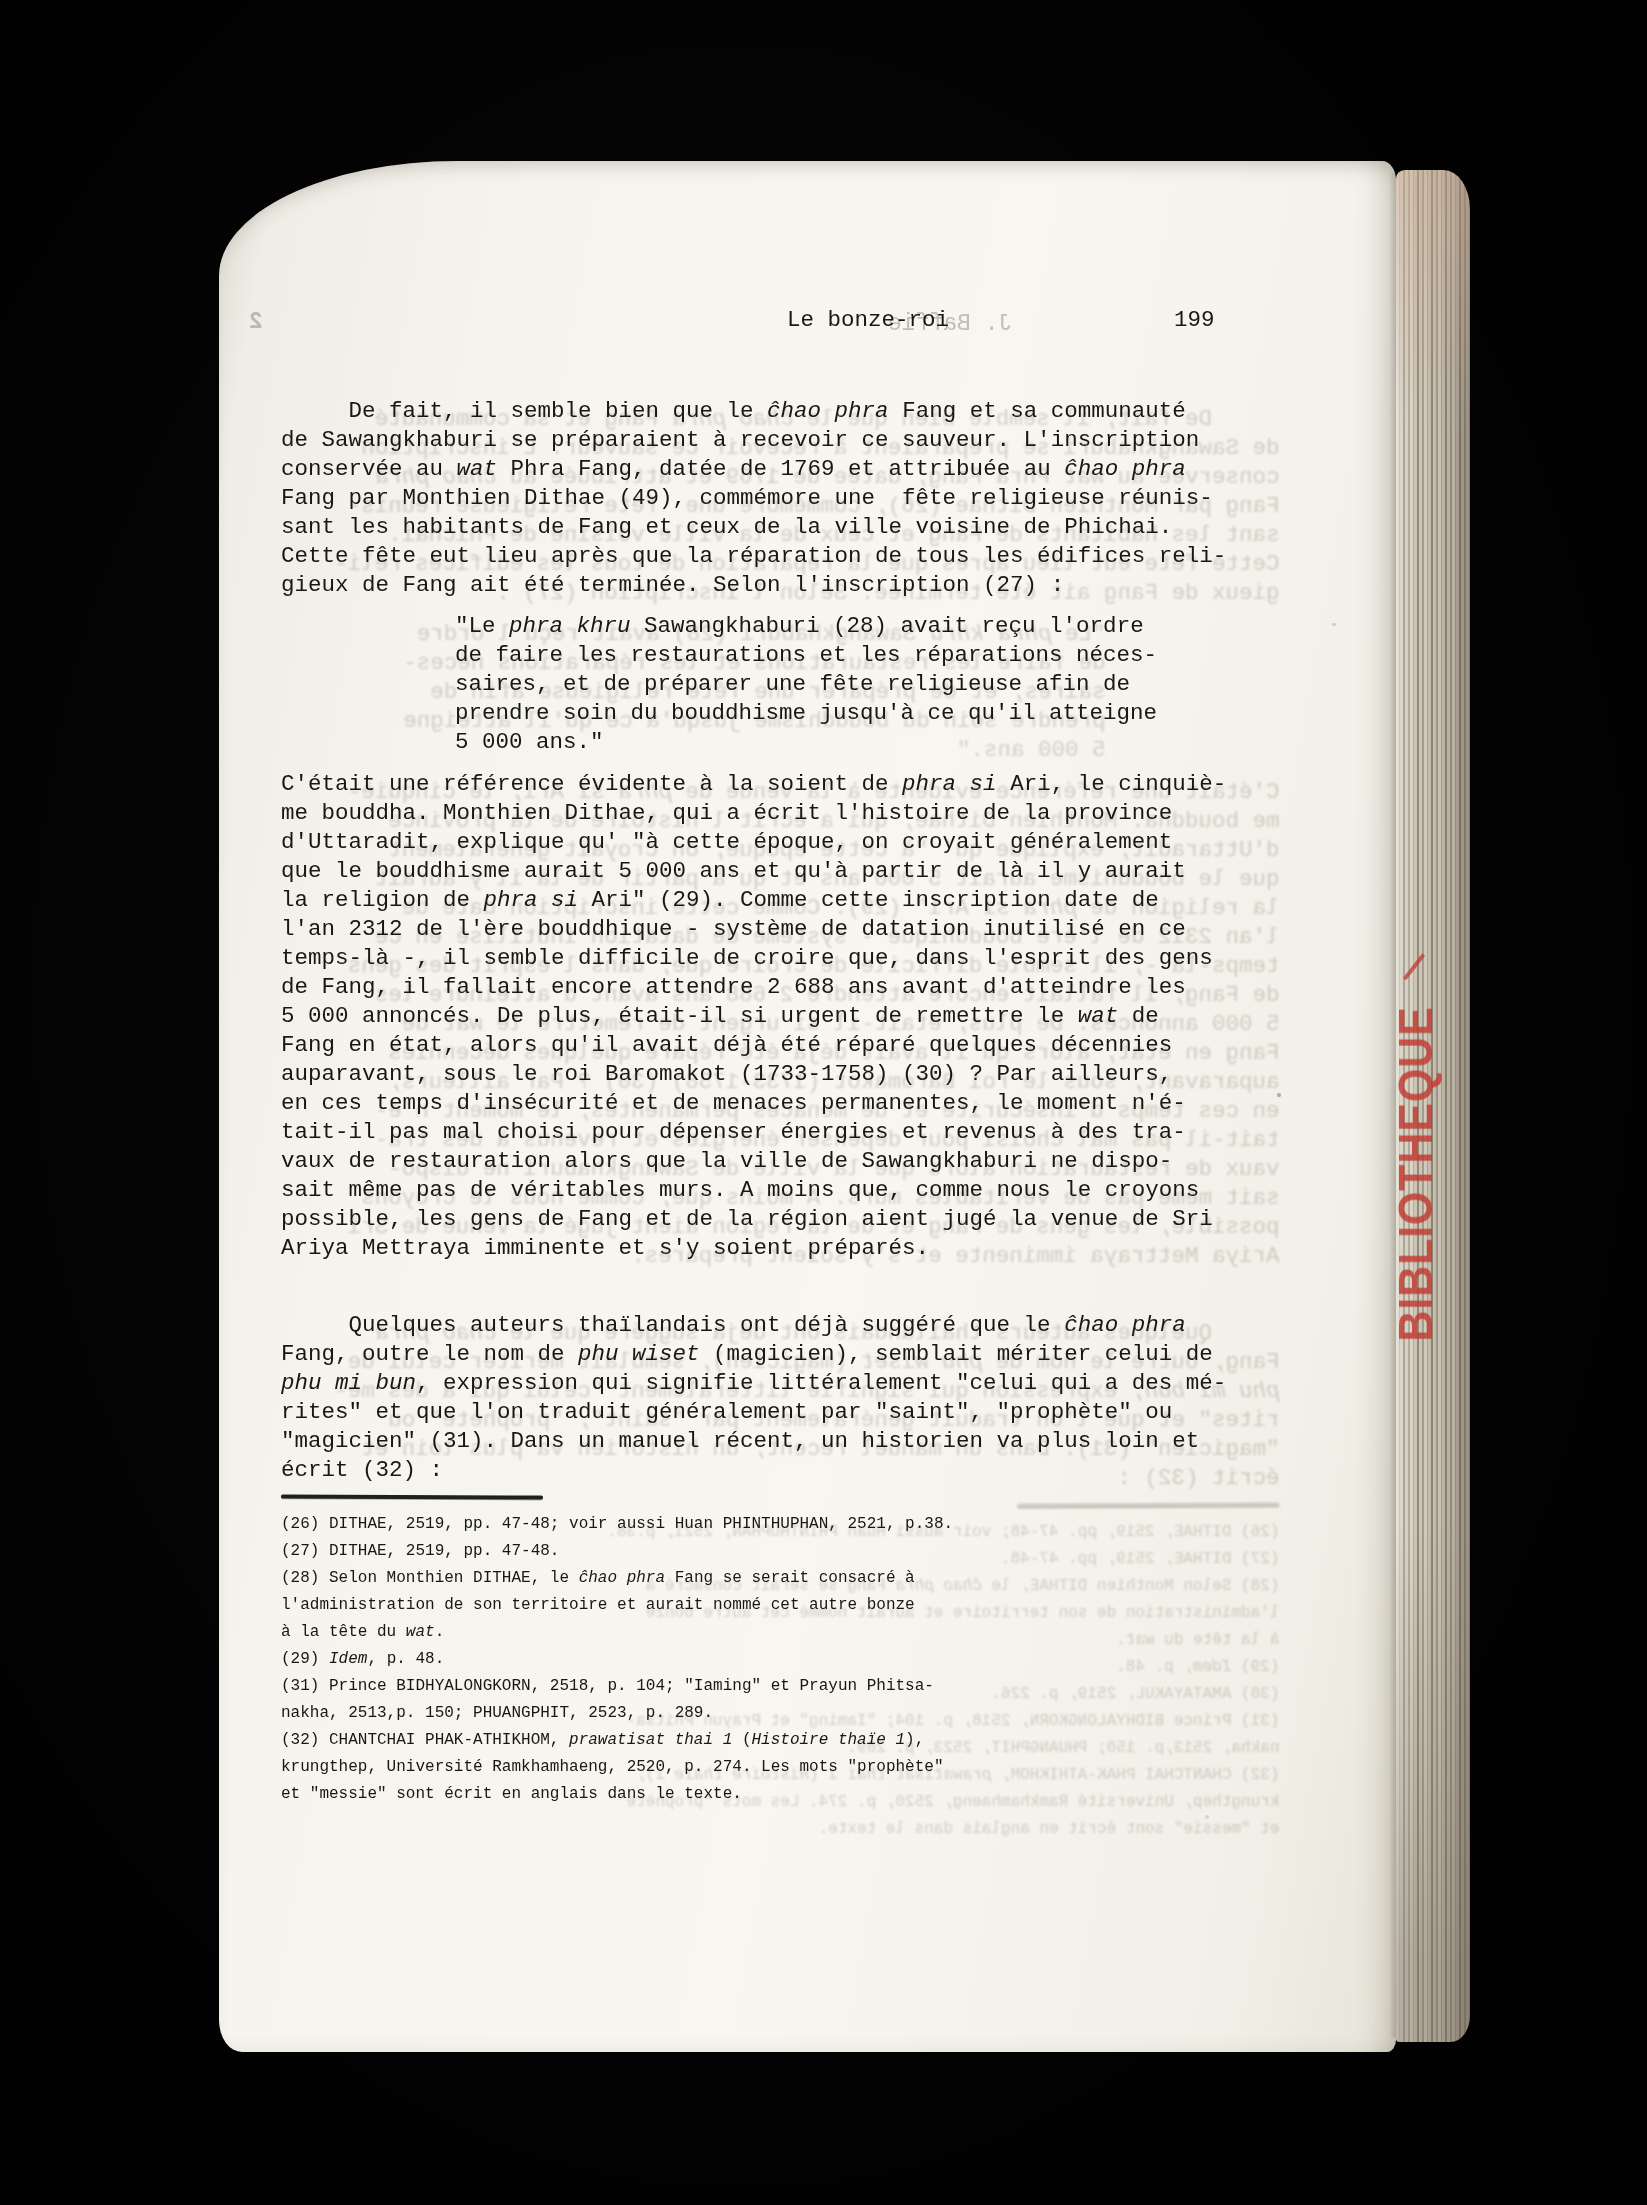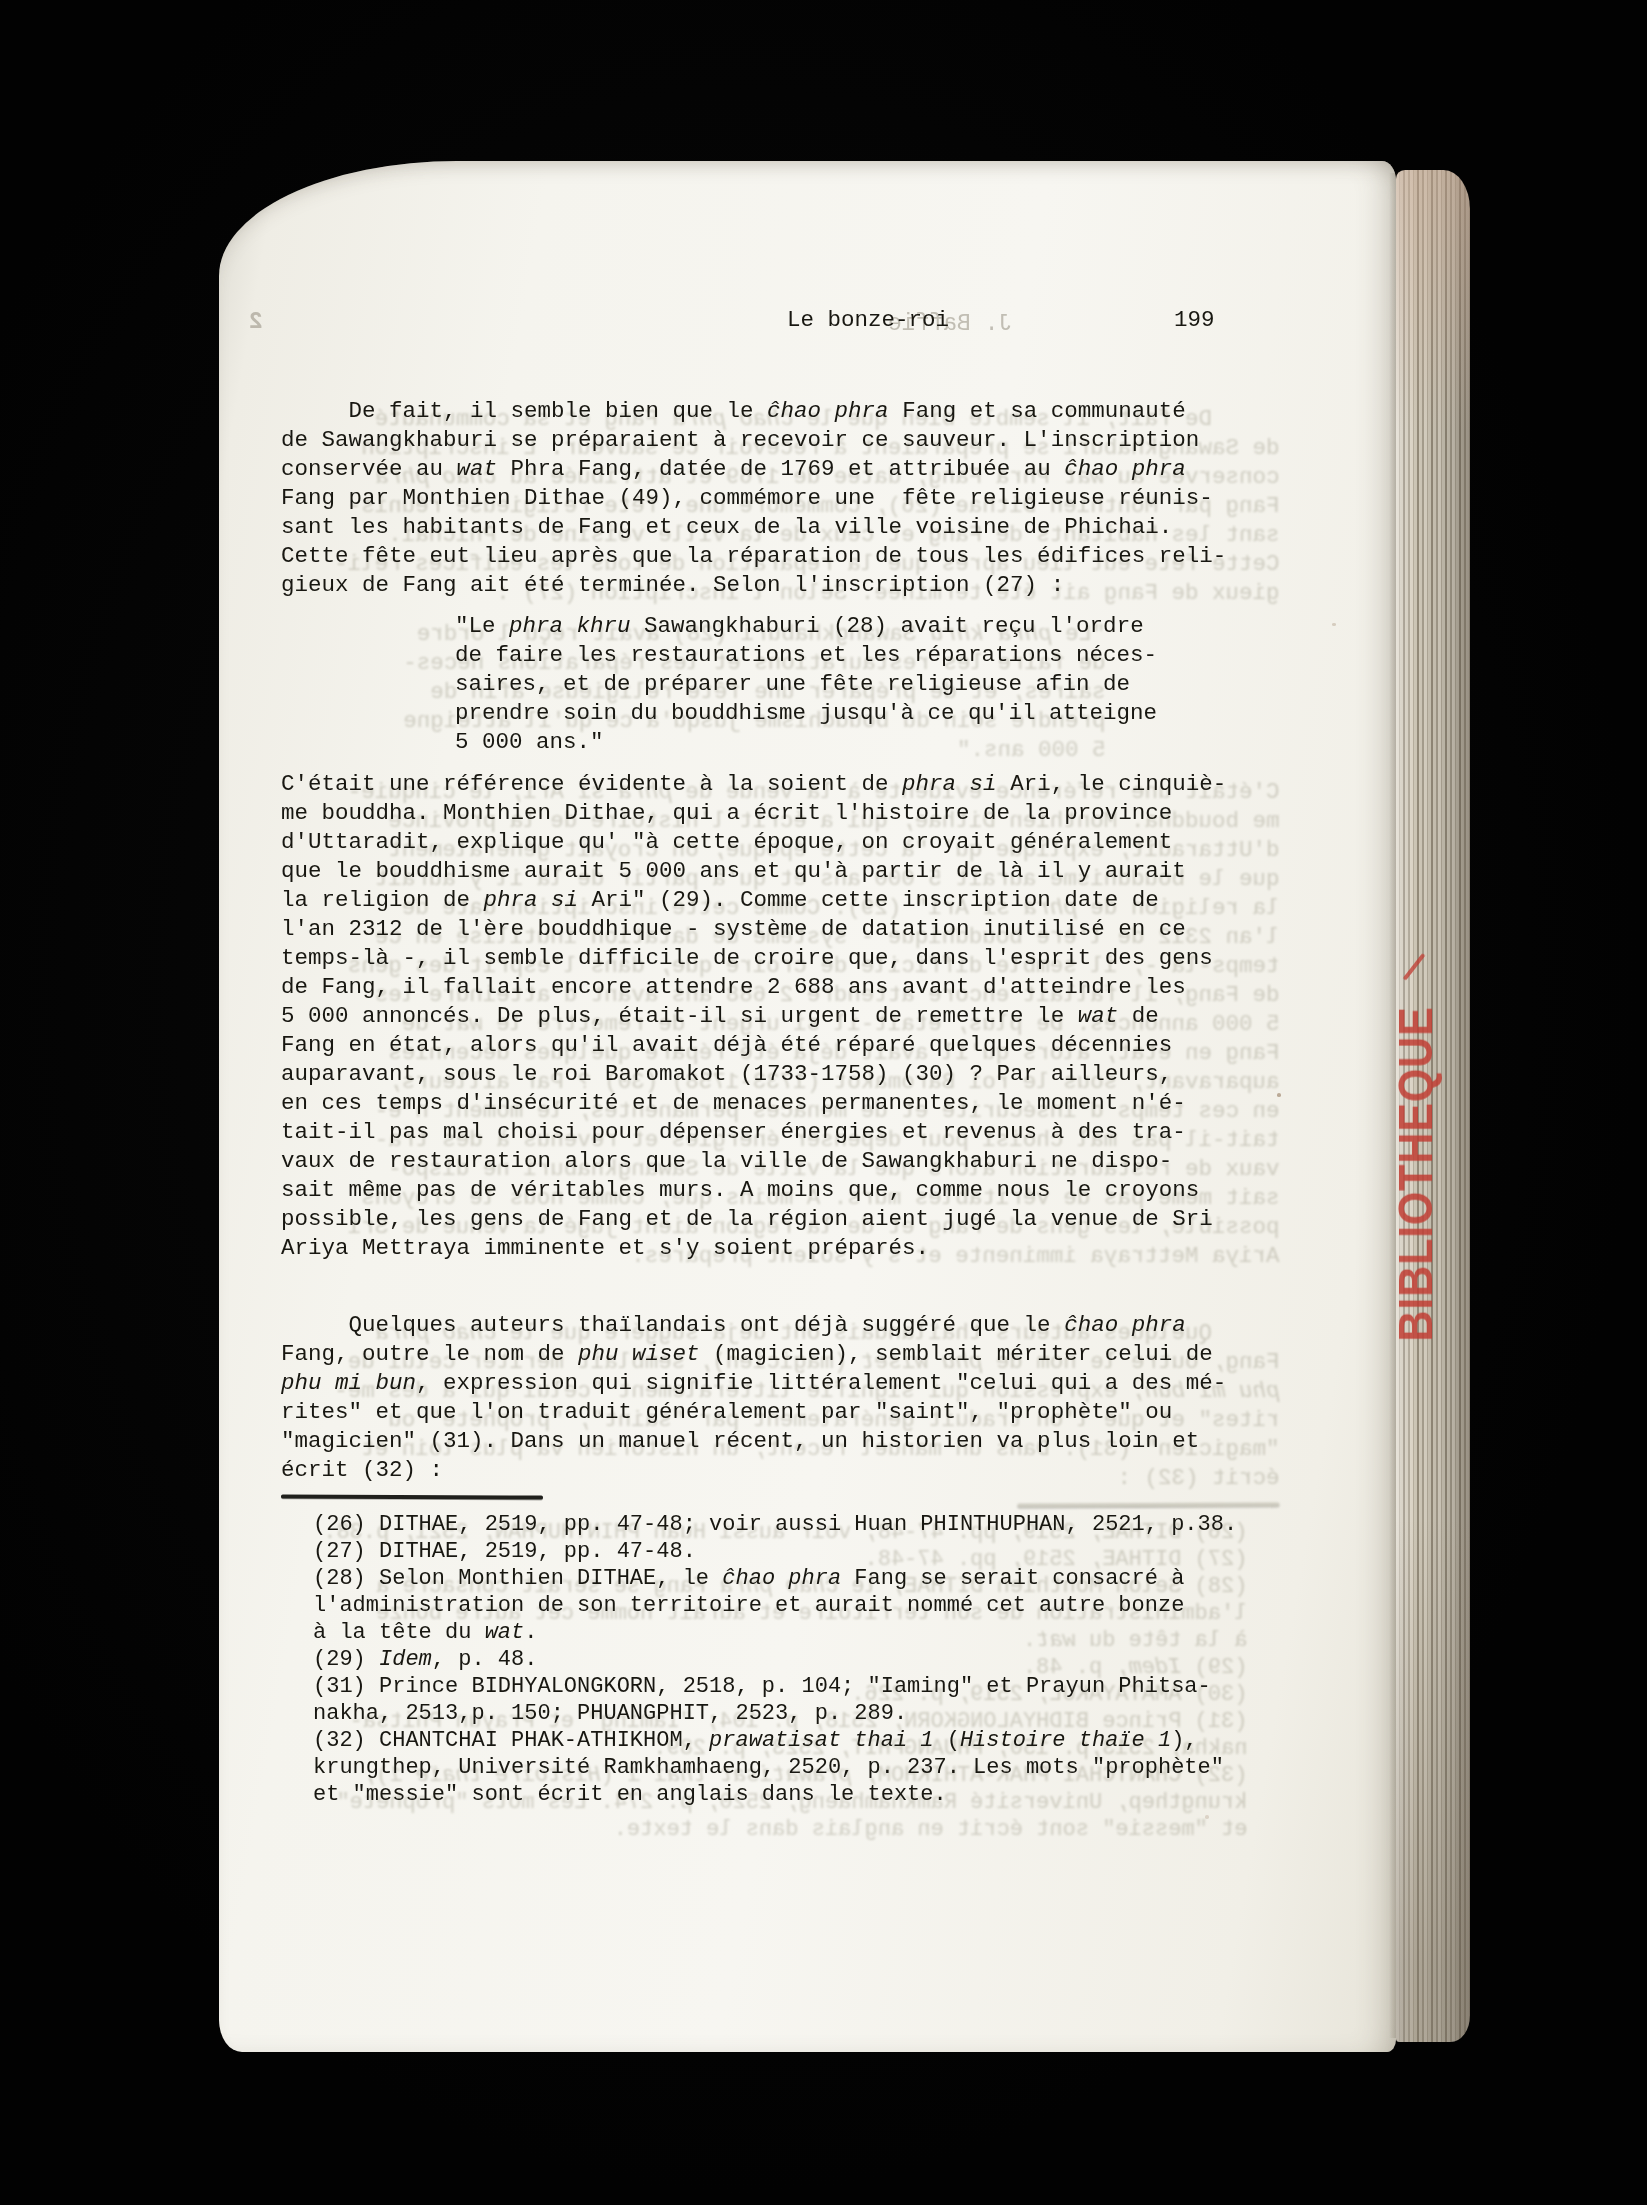--- a/index.html
+++ b/index.html
@@ -33,21 +33,21 @@
   .running-title{position:absolute;left:568px;top:146px;font-size:22.5px;color:#181711;white-space:pre;}
   .page-number{position:absolute;left:955px;top:146px;font-size:22.5px;color:#181711;}
   .text-layer{position:absolute;left:62px;top:236px;width:986px;color:#181711;}
   .block{margin:0 0 12.4px 0;}
   .block.quote{padding-left:174px;margin-bottom:12.4px;}
   .block.last{margin-bottom:10.6px;margin-top:48px;}
   .line{font-size:22.5px;line-height:29px;white-space:pre;}
   em{}
   .fnsep{width:262px;height:3.5px;background:#20201c;border-radius:1.8px;margin:7px 0 12.4px 0;
          transform:rotate(.25deg);box-shadow:0 0.9px 0 rgba(32,32,28,.35);}
-  .fline{font-size:22px;line-height:27px;white-space:pre;margin-left:32px;}
+  .fline{font-size:16px;line-height:27px;white-space:pre;}
   
   .ghost{transform:scaleX(-1) translate(-12.4px,8px);color:rgba(124,118,97,.30);
          filter:blur(1px);pointer-events:none;}
   .ghost .fnsep{background:rgba(124,118,97,.30);}
   .ghost-frag{position:absolute;transform:scaleX(-1);color:rgba(118,112,95,.42);
               filter:blur(0.7px);font-size:23px;white-space:pre;}
   .gf-2{left:30px;top:148px;font-weight:700;}
   .gf-baffie{left:669px;top:150px;}
 </style>
 </head>
@@ -176,21 +176,21 @@
         <div class="fns">
             <div class="fline"><span>(26) DITHAE, 2519, pp. 47-48; voir aussi Huan PHINTHUPHAN, 2521, p.38.</span></div>
             <div class="fline"><span>(27) DITHAE, 2519, pp. 47-48.</span></div>
             <div class="fline"><span>(28) Selon Monthien DITHAE, le </span><em>ĉhao phra</em><span> Fang se serait consacré à</span></div>
             <div class="fline"><span>l'administration de son territoire et aurait nommé cet autre bonze</span></div>
             <div class="fline"><span>à la tête du </span><em>wat</em><span>.</span></div>
             <div class="fline"><span>(29) </span><em>Idem</em><span>, p. 48.</span></div>
             <div class="fline"><span>(31) Prince BIDHYALONGKORN, 2518, p. 104; "Iaming" et Prayun Phitsa-</span></div>
             <div class="fline"><span>nakha, 2513,p. 150; PHUANGPHIT, 2523, p. 289.</span></div>
             <div class="fline"><span>(32) CHANTCHAI PHAK-ATHIKHOM, </span><em>prawatisat thai 1</em><span> (</span><em>Histoire thaïe 1</em><span>),</span></div>
-            <div class="fline"><span>krungthep, Université Ramkhamhaeng, 2520, p. 237. Les mots "prophète"</span></div>
+            <div class="fline"><span>krungthep, Université Ramkhamhaeng, 2520, p. 274. Les mots "prophète"</span></div>
             <div class="fline"><span>et "messie" sont écrit en anglais dans le texte.</span></div>
           </div>
       </div>
 
       <div class="speck" style="left:1058px;top:932px;width:4.4px;height:3.5px;"></div>
       <div class="speck" style="left:1113px;top:462px;width:3.5px;height:2.6px;opacity:.5;"></div>
       <div class="speck" style="left:986px;top:1654px;width:3.5px;height:3.5px;opacity:.4;"></div>
     </div>
 
     <div class="seam"></div>

